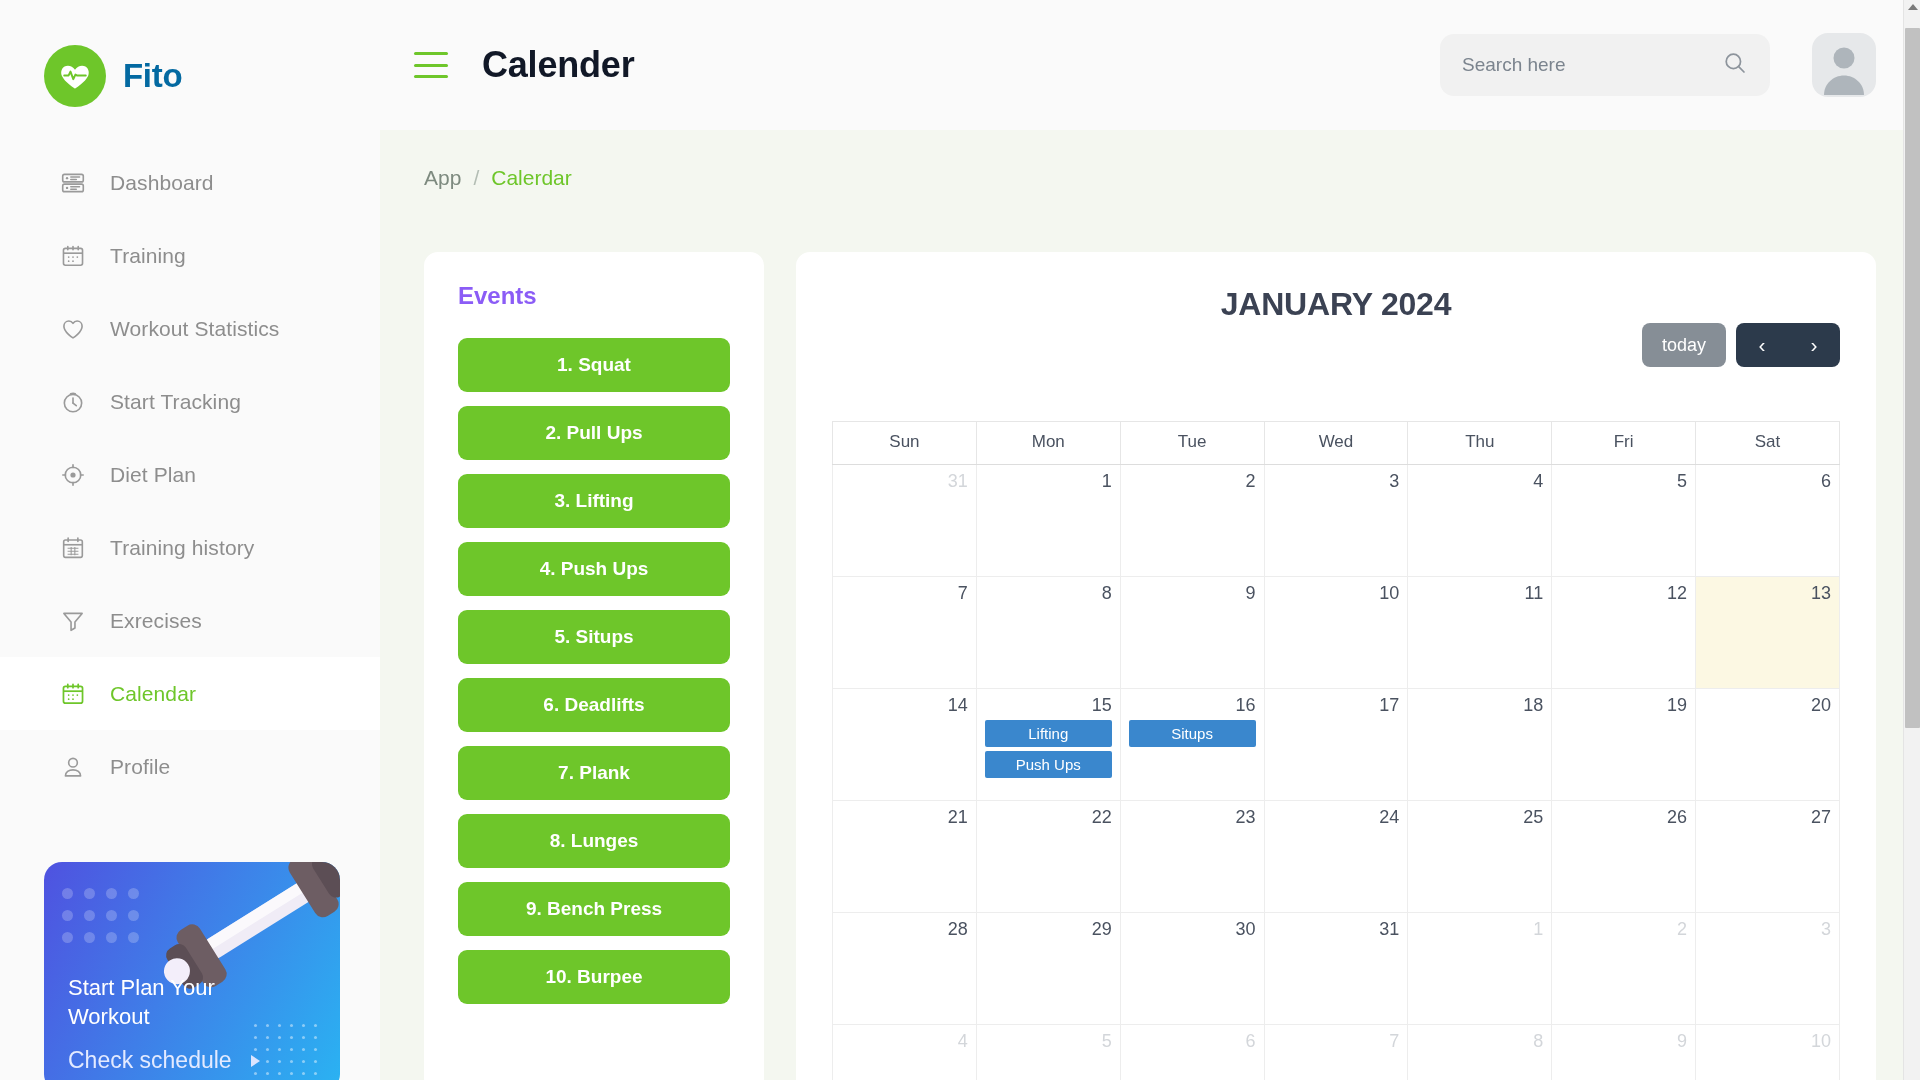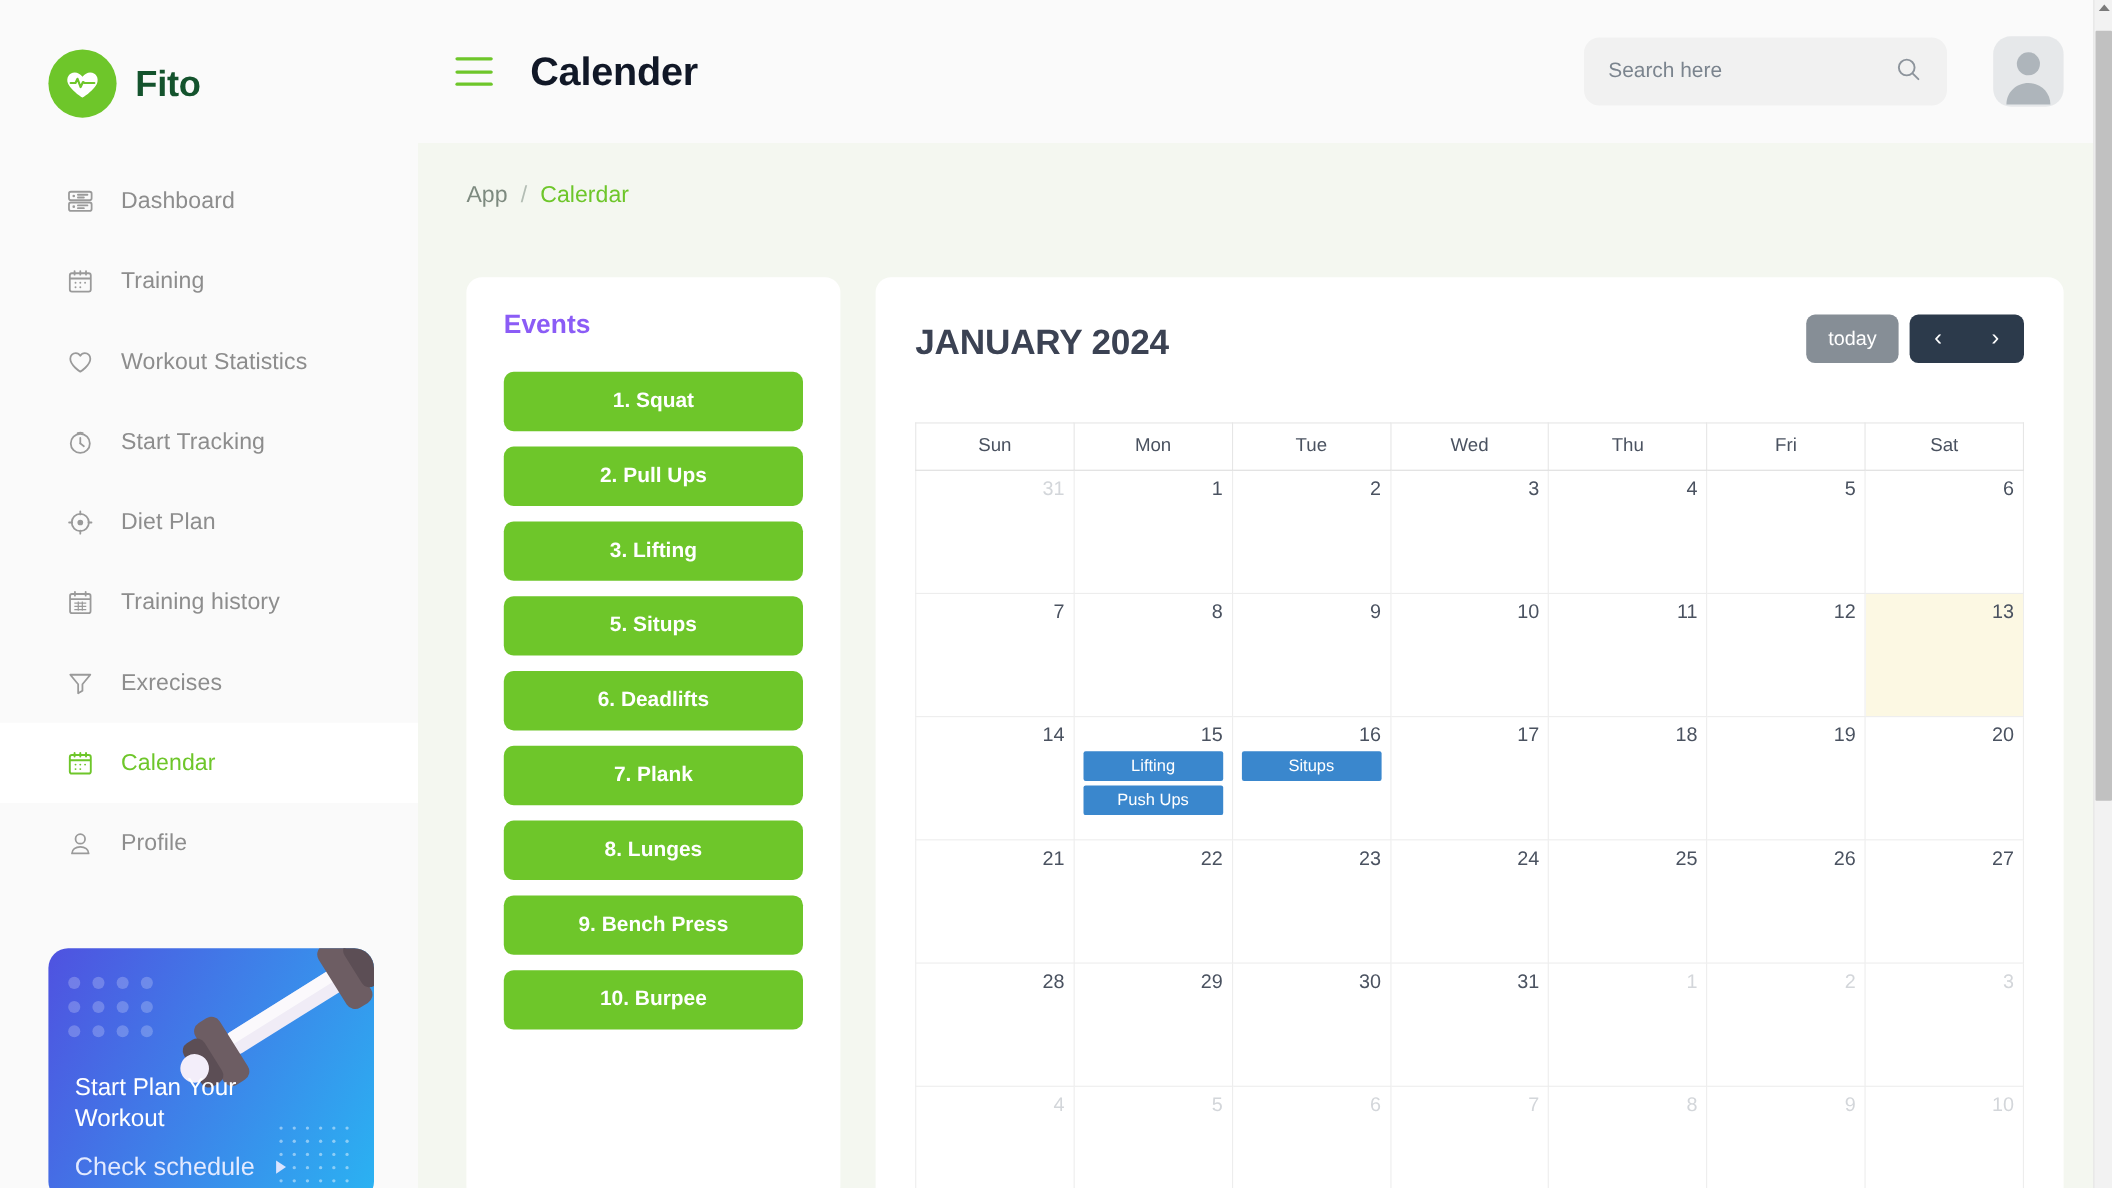--- a/index.html
+++ b/index.html
@@ -35,21 +35,21 @@
   .brand-logo {
     width: 62px; height: 62px;
     border-radius: 50%;
     background: #6ec62a;
     display: flex; align-items: center; justify-content: center;
     flex: none;
   }
   .brand-name {
     font-size: 33px;
     font-weight: bold;
-    color: #14532d;
+    color: #0369a1;
     letter-spacing: -0.3px;
   }
 
   .nav { margin-top: 36px; }
   .nav-item {
     display: flex;
     align-items: center;
     gap: 24px;
     height: 73px;
     padding-left: 60px;
@@ -256,22 +256,23 @@
   .calendar-card {
     flex: 1;
     background: #fff;
     border-radius: 14px;
     padding: 34px 36px 0 36px;
     min-height: 840px;
     min-width: 0;
   }
   .cal-head {
     display: flex;
-    align-items: flex-end;
+    align-items: center;
     margin-bottom: 54px;
+    flex-direction: column;
   }
   .cal-month {
     font-size: 32px;
     font-weight: bold;
     color: #3b4253;
     letter-spacing: -0.2px;
   }
   .cal-controls {
     margin-left: auto;
     display: flex;
@@ -611,20 +612,21 @@
       </div>
 
       <div class="panels">
 
         <div class="events-card">
           <div class="events-title">Events</div>
           <div id="events-list">
               <button class="event-btn">1. Squat</button>
               <button class="event-btn">2. Pull Ups</button>
               <button class="event-btn">3. Lifting</button>
+              <button class="event-btn">4. Push Ups</button>
               <button class="event-btn">5. Situps</button>
               <button class="event-btn">6. Deadlifts</button>
               <button class="event-btn">7. Plank</button>
               <button class="event-btn">8. Lunges</button>
               <button class="event-btn">9. Bench Press</button>
               <button class="event-btn">10. Burpee</button>
             </div>
         </div>
 
         <div class="calendar-card">

